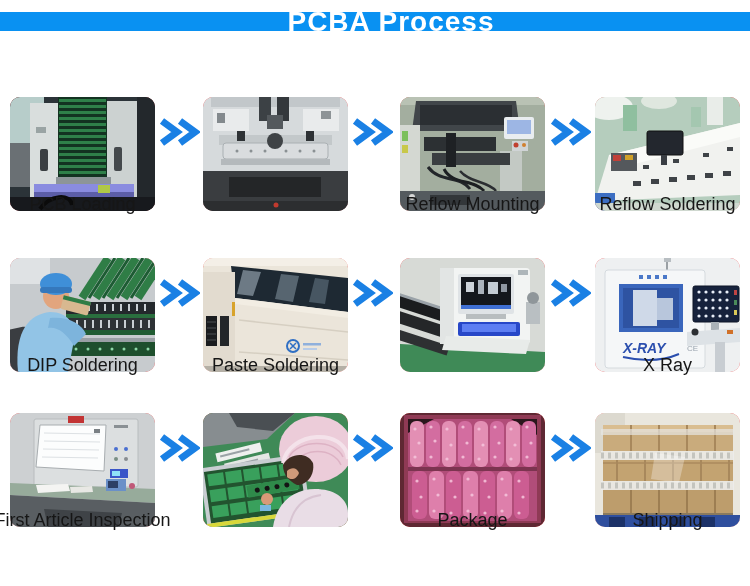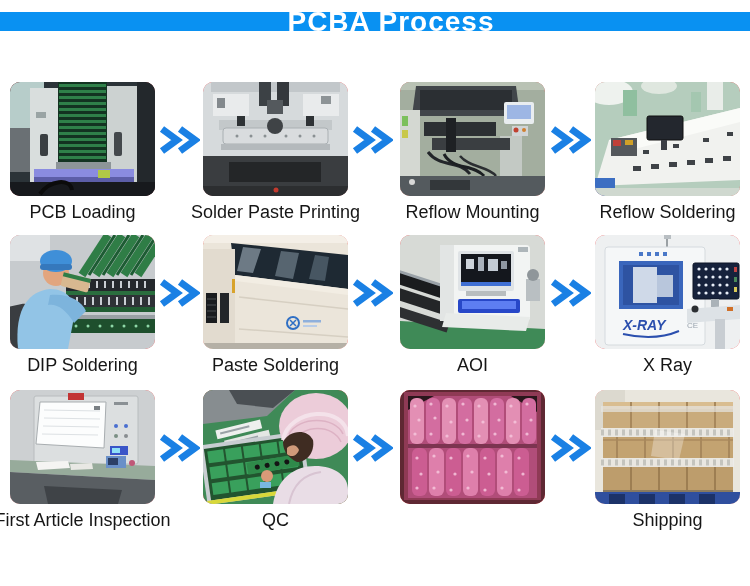--- a/index.html
+++ b/index.html
@@ -8,27 +8,27 @@
     font-family:"Liberation Sans",sans-serif;overflow:hidden;
   }
   .banner{
     position:absolute;top:12px;left:0;width:750px;height:19px;
     display:flex;align-items:center;justify-content:center;background:#0991f2;padding-left:16px;
   }
   .banner-title{
     color:#ffffff;font-size:28px;font-weight:bold;letter-spacing:1px;line-height:1;
   }
   .prow{position:absolute;left:0;width:750px;height:153px;}
-  #row1{top:82px}
+  #row1{top:74px}
   #row2{top:235px}
   #row3{top:390px}
   .cell{position:absolute;top:0;width:145px;}
   .c1{left:10px}.c2{left:203px}.c3{left:400px}.c4{left:595px}
   .photo{
-    width:145px;height:114px;border-radius:10px;overflow:hidden;background:#ef4444;
+    width:145px;height:114px;border-radius:10px;overflow:hidden;background:#ef4444;margin-top:23px;
   }
   .photo svg{display:block}
   .step-label{
     position:absolute;top:120px;left:50%;transform:translateX(-50%);
     width:210px;text-align:center;font-size:18px;color:#161616;white-space:nowrap;
   }
   .arrow{position:absolute;top:43px;width:42px;height:30px;color:#1a80e4;}
   .a1{left:158px}.a2{left:351px}.a3{left:549px}
   .arrow svg{display:block}
 </style>
@@ -112,21 +112,20 @@
             <circle cx="97" cy="54" r="1.5"></circle>
             <circle cx="111" cy="54" r="1.5"></circle>
         </g>
         <rect x="18" y="62" width="109" height="6" fill="#b4b9bc"></rect>
         <rect x="0" y="74" width="145" height="40" fill="#3a3d40"></rect>
         <rect x="26" y="80" width="92" height="20" fill="#242628"></rect>
         <rect x="0" y="104" width="145" height="10" fill="#2c2e30"></rect>
         <circle cx="73" cy="108" r="2.5" fill="#c23a2e"></circle>
       </svg>
     </div>
-    <div class="step-label">Solder Paste Printing</div>
   </div>
 
   <div class="arrow a2" style="color: rgb(26, 128, 228);">
     <svg width="42" height="30" viewBox="0 0 42 30">
       <path d="M4 4 L19 15 L4 26" stroke="currentColor" stroke-width="7" fill="none"></path>
       <path d="M22 4 L37 15 L22 26" stroke="currentColor" stroke-width="7" fill="none"></path>
     </svg>
   </div>
 
   <div class="cell c3">
@@ -345,21 +344,20 @@
         <rect x="61" y="47" width="50" height="4" fill="#3f6fd4"></rect>
         <rect x="66" y="56" width="40" height="5" fill="#b8bdbf"></rect>
         <rect x="58" y="64" width="62" height="14" rx="2" fill="#2747c8"></rect>
         <rect x="62" y="66" width="54" height="8" fill="#5d7ef2"></rect>
         <polygon points="46,78 130,82 126,96 42,92" fill="#e8ebe9"></polygon>
         <rect x="126" y="44" width="14" height="22" fill="#b9bfc2"></rect>
         <circle cx="133" cy="40" r="6" fill="#8f969a"></circle>
         <rect x="118" y="12" width="10" height="5" fill="#aeb6ba"></rect>
       </svg>
     </div>
-    <div class="step-label">AOI</div>
   </div>
 
   <div class="arrow a3" style="color: rgb(26, 128, 228);">
     <svg width="42" height="30" viewBox="0 0 42 30">
       <path d="M4 4 L19 15 L4 26" stroke="currentColor" stroke-width="7" fill="none"></path>
       <path d="M22 4 L37 15 L22 26" stroke="currentColor" stroke-width="7" fill="none"></path>
     </svg>
   </div>
 
   <div class="cell c4">
@@ -509,21 +507,20 @@
         <ellipse cx="113" cy="36" rx="37" ry="33" fill="#ecccd9"></ellipse>
         <path d="M80 50 C86 18 142 14 145 46" fill="none" stroke="#f4e2ea" stroke-width="4"></path>
         <path d="M86 44 C96 26 132 26 140 44" fill="none" stroke="#ddb2c4" stroke-width="1.5"></path>
         <path d="M90 52 C100 34 130 34 138 52" fill="none" stroke="#ddb2c4" stroke-width="1.5"></path>
         <path d="M80 52 C86 40 104 38 110 50 C112 62 104 72 94 72 C86 68 80 62 80 52 Z" fill="#3f2c22"></path>
         <path d="M84 58 C88 54 94 54 96 60 C94 66 88 68 84 64 Z" fill="#d09a7a"></path>
         <path d="M70 114 C74 88 92 76 112 76 C132 76 145 86 145 100 L145 114 Z" fill="#e9dde6"></path>
         <path d="M86 114 C90 94 102 84 118 82" stroke="#d8c4d2" stroke-width="2" fill="none"></path>
       </svg>
     </div>
-    <div class="step-label">QC</div>
   </div>
 
   <div class="arrow a2" style="color: rgb(26, 128, 228);">
     <svg width="42" height="30" viewBox="0 0 42 30">
       <path d="M4 4 L19 15 L4 26" stroke="currentColor" stroke-width="7" fill="none"></path>
       <path d="M22 4 L37 15 L22 26" stroke="currentColor" stroke-width="7" fill="none"></path>
     </svg>
   </div>
 
   <div class="cell c3">
@@ -596,20 +593,21 @@
           <circle cx="102" cy="66" r="1.6"></circle>
             <circle cx="106" cy="82" r="1.6"></circle>
             <circle cx="102" cy="98" r="1.6"></circle>
           <circle cx="119" cy="68" r="1.6"></circle>
             <circle cx="123" cy="84" r="1.6"></circle>
             <circle cx="119" cy="100" r="1.6"></circle>
         </g>
         <rect x="8" y="54" width="129" height="4" fill="#7c3450"></rect>
       </svg>
     </div>
+    <div class="step-label">Package</div>
   </div>
 
   <div class="arrow a3" style="color: rgb(26, 128, 228);">
     <svg width="42" height="30" viewBox="0 0 42 30">
       <path d="M4 4 L19 15 L4 26" stroke="currentColor" stroke-width="7" fill="none"></path>
       <path d="M22 4 L37 15 L22 26" stroke="currentColor" stroke-width="7" fill="none"></path>
     </svg>
   </div>
 
   <div class="cell c4">

